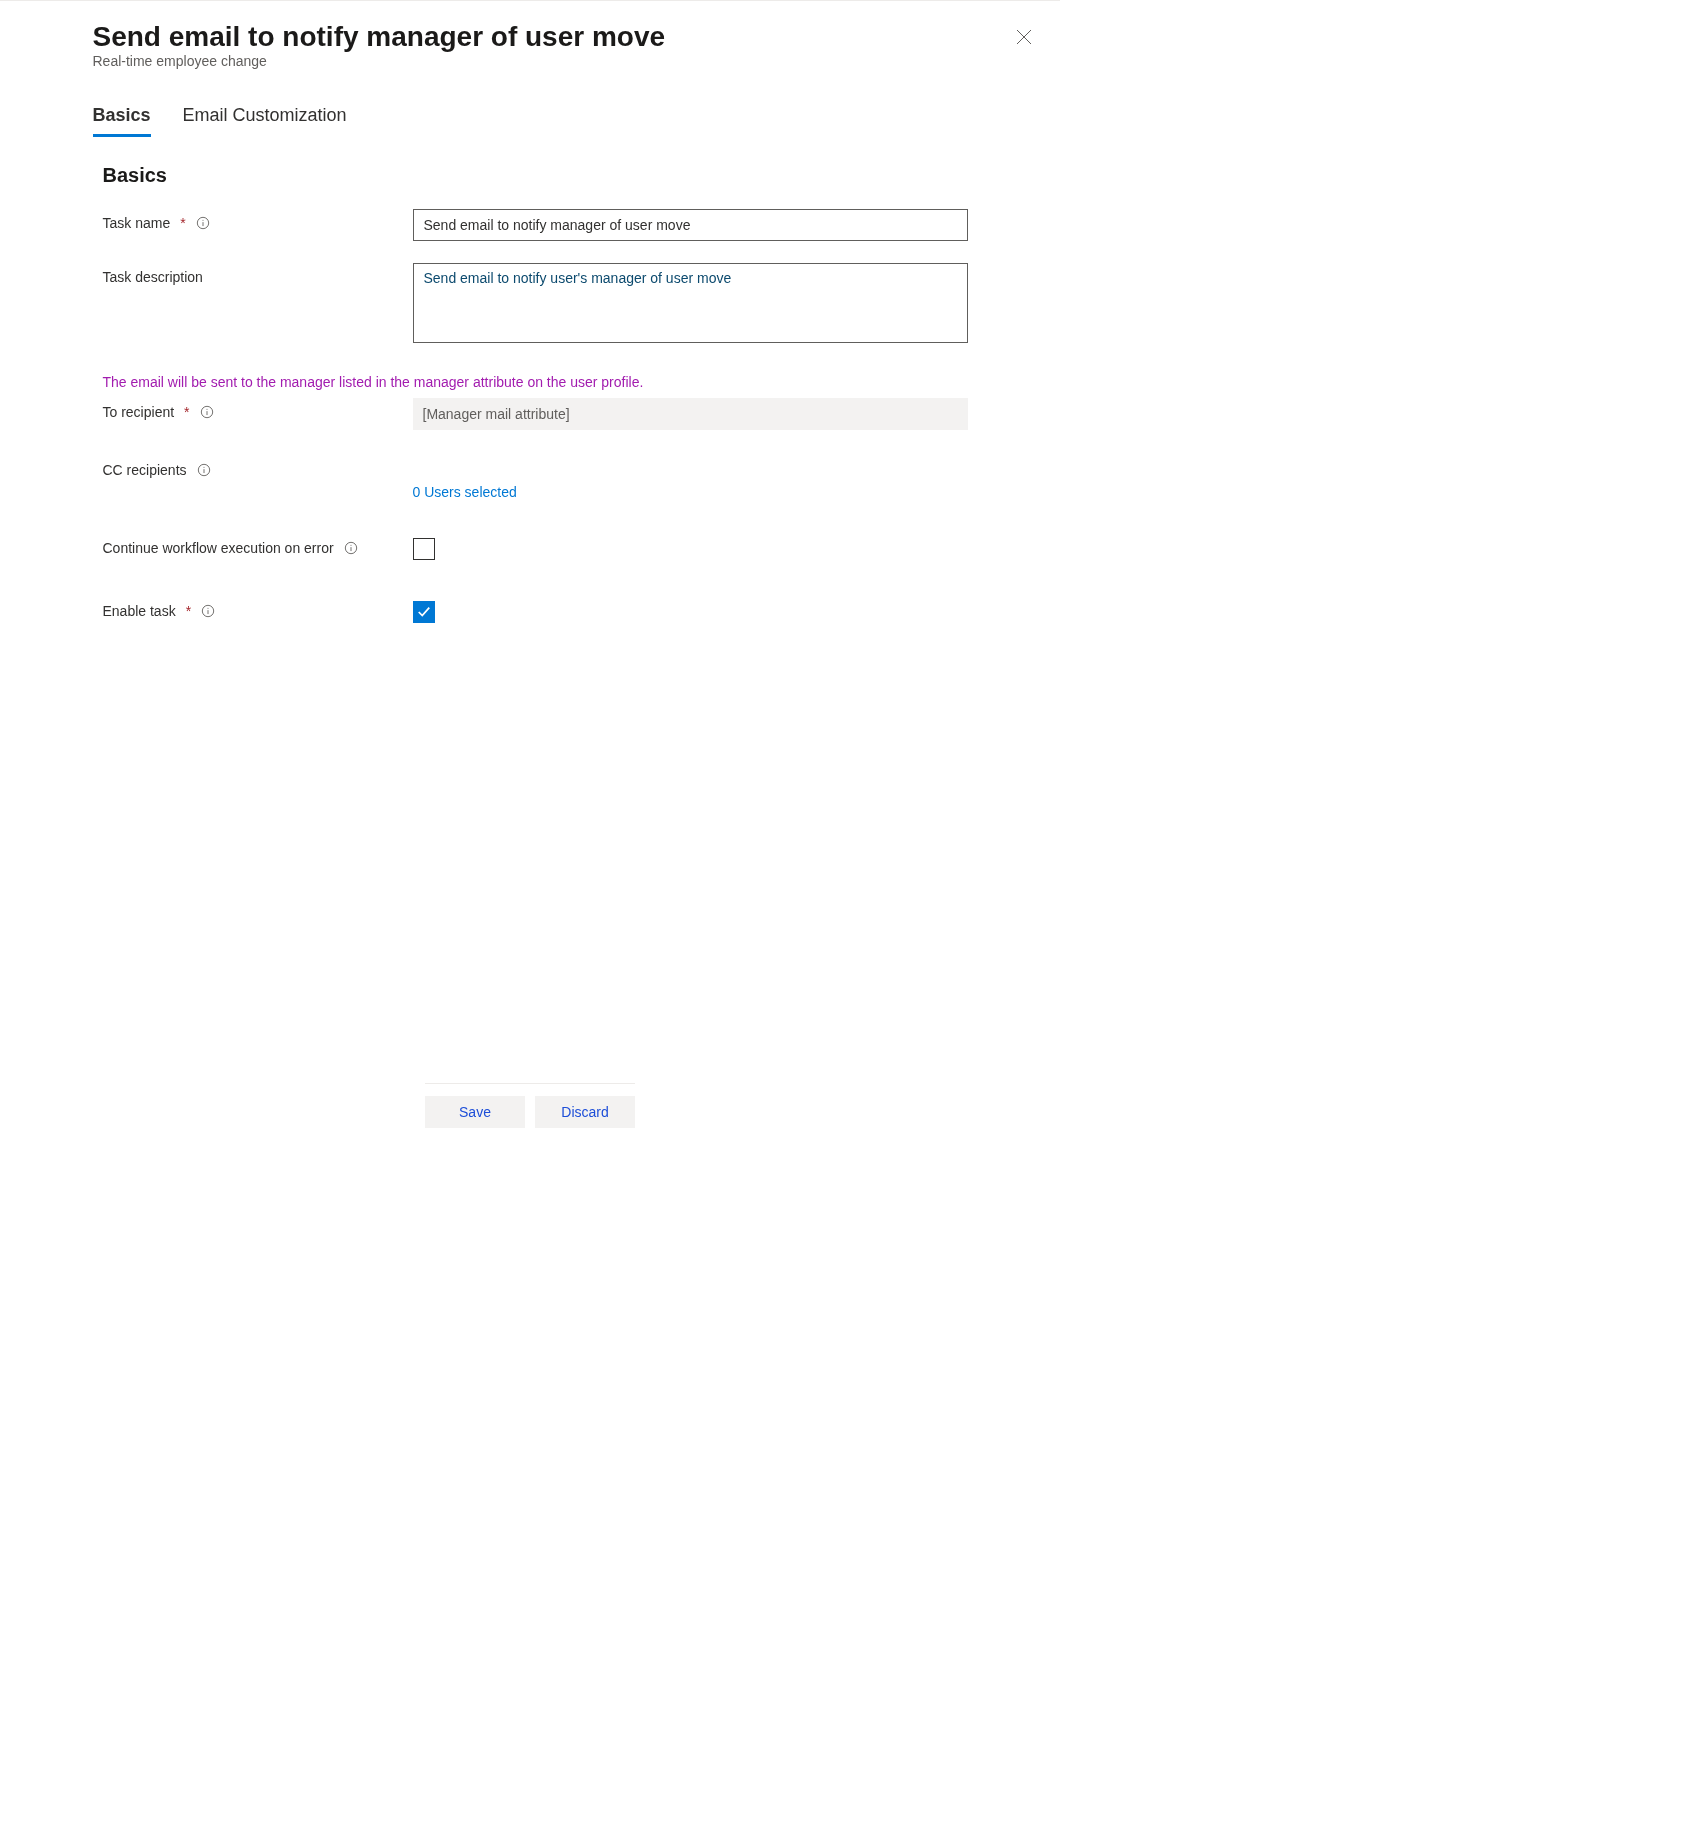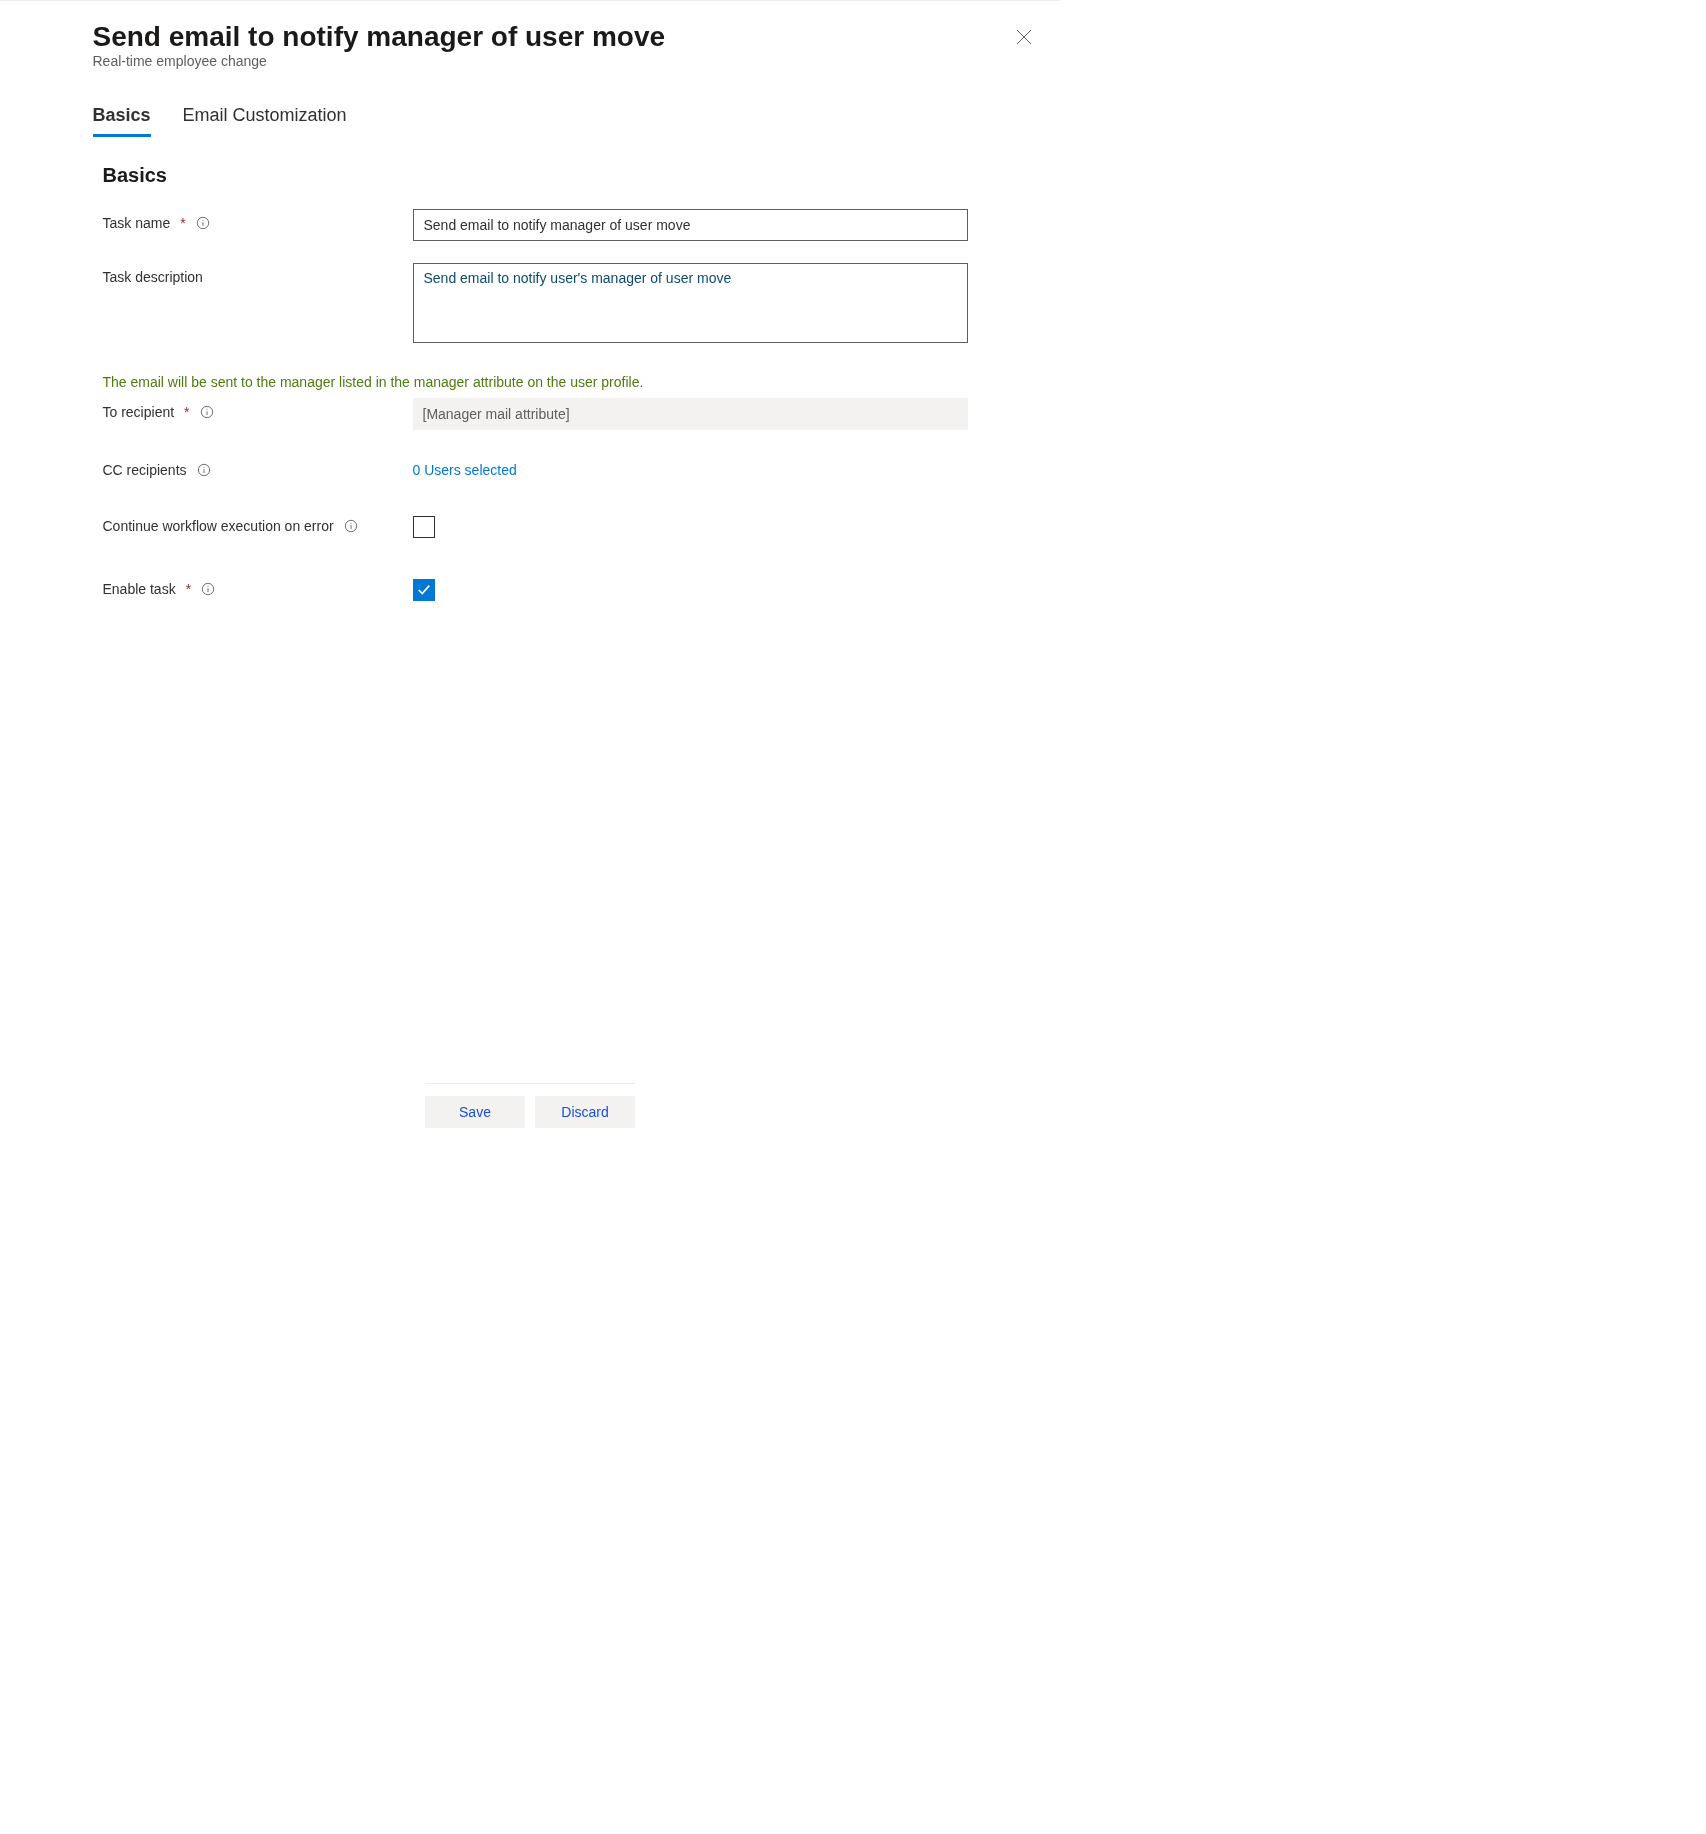--- a/index.html
+++ b/index.html
@@ -148,24 +148,25 @@
       font-size: 14px;
       display: flex;
       align-items: center;
     }
     .link-text {
       color: #0078d4;
       font-size: 14px;
       cursor: pointer;
       padding-top: 6px;
       display: inline-block;
+      margin-top: 22px;
     }
     .helper-text {
       font-size: 14px;
-      color: #4d7c0f;
+      color: #a21caf;
       margin-top: 28px;
       margin-left: 10px;
     }
     .checkbox-wrap {
       position: relative;
       width: 22px;
       height: 22px;
       border: 1px solid #323130;
       background: #ffffff;
       cursor: pointer;

